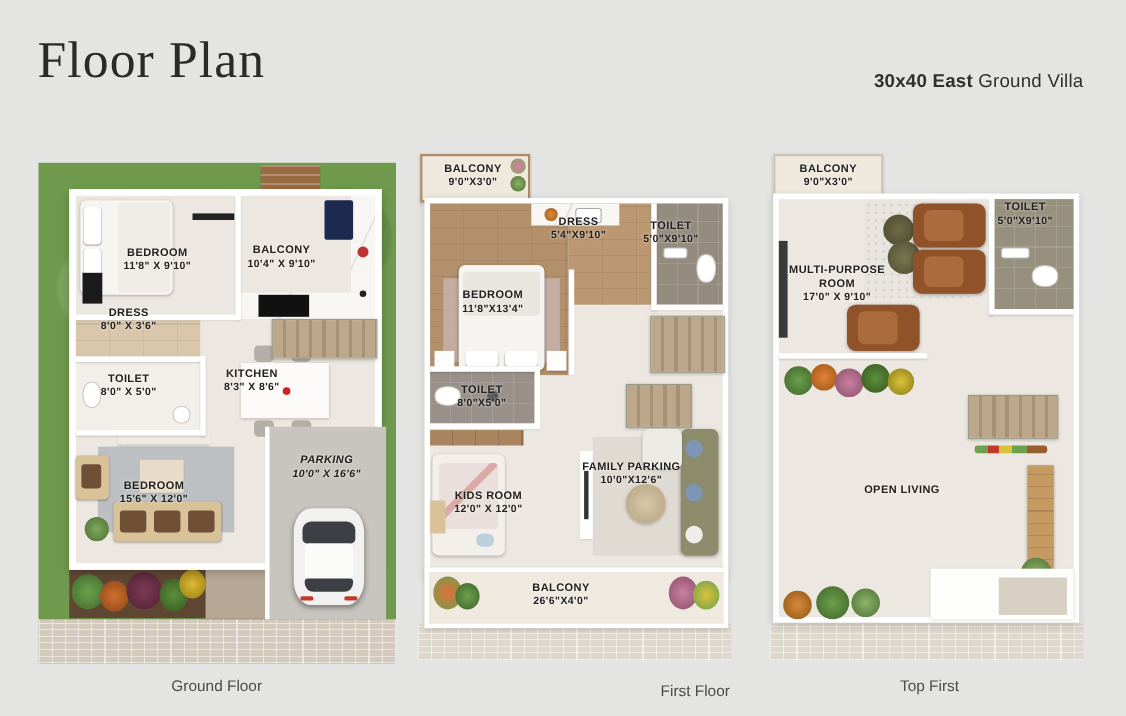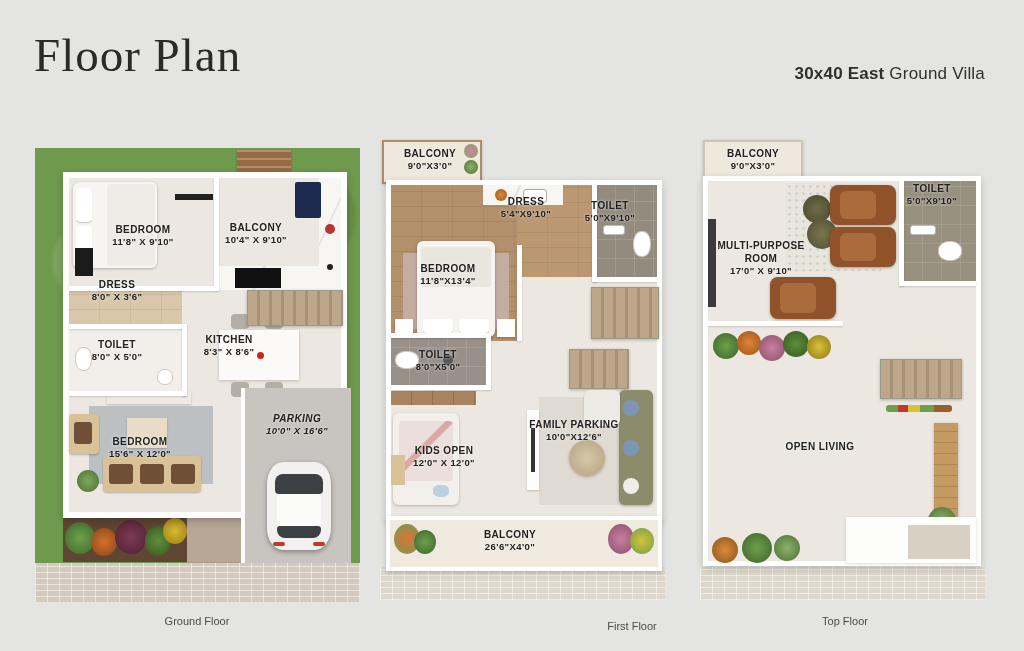--- a/index.html
+++ b/index.html
@@ -5,21 +5,21 @@
   html,body{margin:0;padding:0;}
   body{width:1024px;height:651px;position:relative;background:#e4e5e2;overflow:hidden;
        font-family:"Liberation Sans",sans-serif;}
   .abs{position:absolute;}
   
   .title{left:34px;top:28px;font-family:"Liberation Serif",serif;font-size:47px;color:#2b2a28;
          letter-spacing:1px;font-weight:500;}
   .subtitle{right:39px;top:64px;font-size:17px;color:#2f2f2e;letter-spacing:.2px;}
   .subtitle b{font-weight:700;}
   
-  .caption{font-size:11px;color:#4b4b4a;transform:translateX(-50%);white-space:nowrap;}
+  .caption{font-size:14px;color:#4b4b4a;transform:translateX(-50%);white-space:nowrap;}
   
   .lbl{position:absolute;transform:translate(-50%,-50%);text-align:center;z-index:30;
        font-weight:700;font-size:10px;line-height:1.3;color:#22211f;letter-spacing:.4px;
        white-space:nowrap;text-shadow:0 0 3px rgba(255,255,255,.75);}
   .lbl .nm,.lbl .dm{display:block;}
   .lbl .dm{font-size:9.5px;}
   .lbl.wrap{white-space:normal;width:112px;}
   
   .panel{position:absolute;}
   .house{position:absolute;background:#ece7e0;border:6px solid #fff;
@@ -255,21 +255,21 @@
   </div>
   <div class="lbl" style="left:68px;top:140px;">
     <span class="nm">BEDROOM</span>
     <span class="dm">11'8"X13'4"</span>
   </div>
   <div class="lbl" style="left:58px;top:226px;">
     <span class="nm">TOILET</span>
     <span class="dm">8'0"X5'0"</span>
   </div>
   <div class="lbl" style="left:64px;top:322px;">
-    <span class="nm">KIDS OPEN</span>
+    <span class="nm">KIDS ROOM</span>
     <span class="dm">12'0" X 12'0"</span>
   </div>
   <div class="lbl" style="left:194px;top:296px;">
     <span class="nm">FAMILY PARKING</span>
     <span class="dm">10'0"X12'6"</span>
   </div>
   <div class="lbl" style="left:130px;top:406px;">
     <span class="nm">BALCONY</span>
     <span class="dm">26'6"X4'0"</span>
   </div>
@@ -337,13 +337,13 @@
     <span class="nm">MULTI-PURPOSE ROOM</span>
     <span class="dm">17'0" X 9'10"</span>
   </div>
   <div class="lbl" style="left:120px;top:306px;">
     <span class="nm">OPEN LIVING</span>
   </div>
 </div>
 
 <div class="abs caption" style="left:197px;top:615px;">Ground Floor</div>
 <div class="abs caption" style="left:632px;top:620px;">First Floor</div>
-<div class="abs caption" style="left:845px;top:615px;">Top Floor</div>
+<div class="abs caption" style="left:845px;top:615px;">Top First</div>
 
 </body></html>

